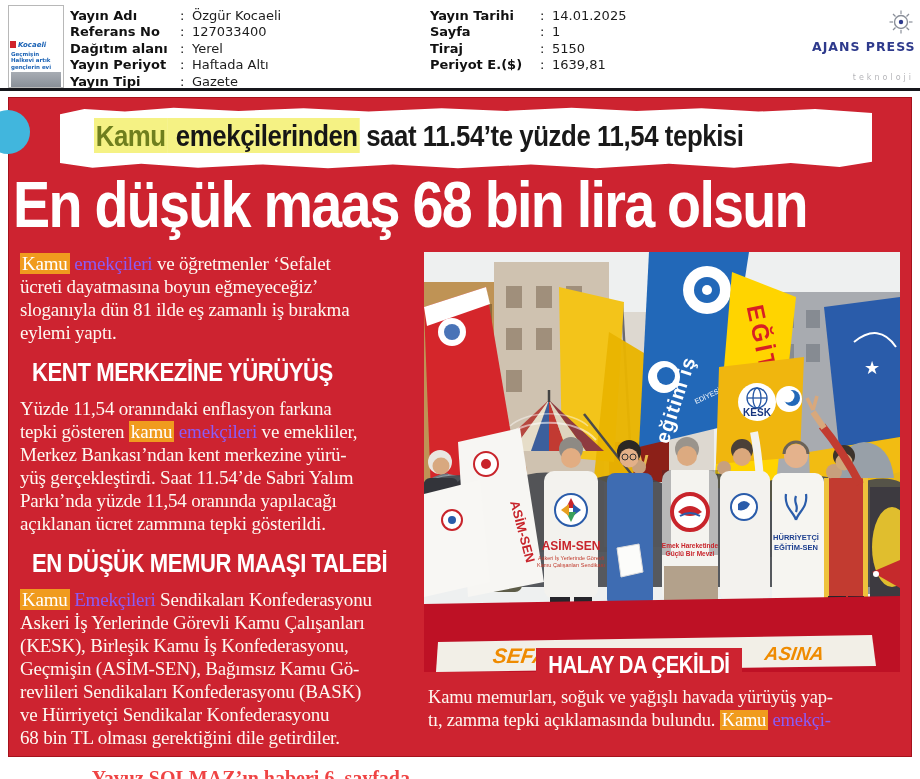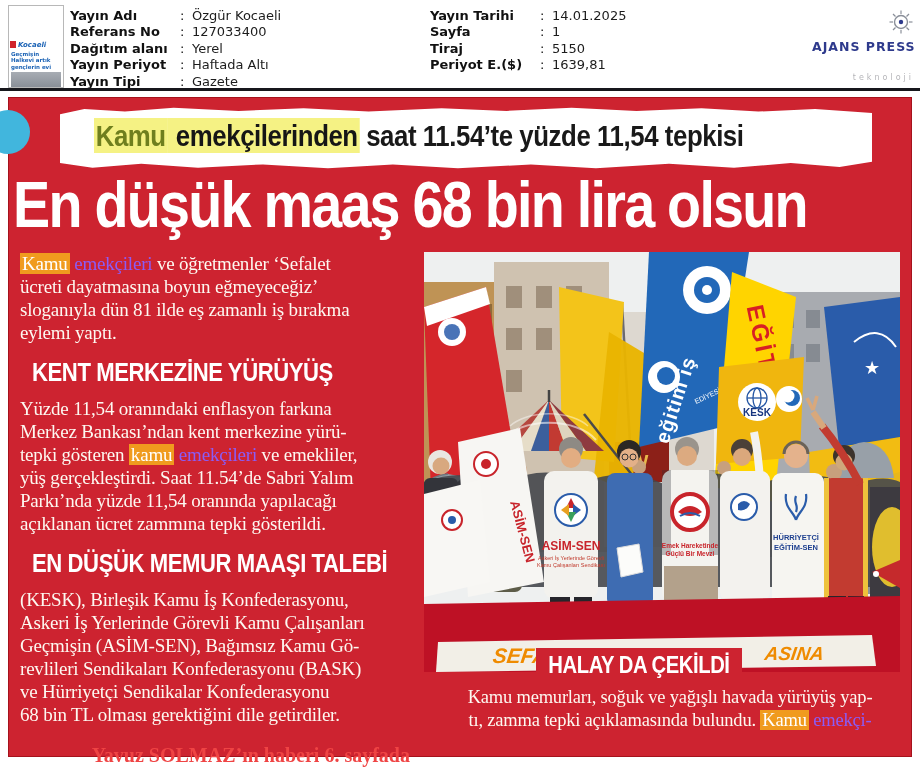--- a/index.html
+++ b/index.html
@@ -64,21 +64,21 @@
   .byline{margin-top:17px;text-align:right;padding-right:12px;
           font:700 20px "Liberation Serif",serif;color:#ef4444;}
 
   
   .photo{position:absolute;left:424px;top:252px;width:476px;height:420px;background:#eef0f0;
          overflow:hidden;z-index:1;}
   .pcapt{position:absolute;left:536px;top:648px;width:206px;height:34px;background:#cd2330;z-index:3;
          display:flex;align-items:center;justify-content:center;}
   .pcapt-in{display:inline-block;white-space:nowrap;transform:scaleX(.88);
             font:700 23px "Liberation Sans",sans-serif;letter-spacing:-.5px;color:#fff;}
-  .photocap{position:absolute;left:428px;top:687px;width:484px;z-index:2;text-align:center;}
+  .photocap{position:absolute;left:428px;top:687px;width:484px;z-index:2;}
   .cline{height:23px;line-height:23px;white-space:nowrap;
          font:400 18.5px "Liberation Serif",serif;letter-spacing:-.2px;color:#fdf8f1;}
 </style>
 </head>
 <body>
 
 <div class="page">
 
   <div class="thumb">
     <div class="thumb-mast">
@@ -175,32 +175,33 @@
           <div class="bline"><span class="hl-o">Kamu</span><span> </span><span class="hl-y">emekçileri</span><span> ve öğretmenler ‘Sefalet</span></div>
           <div class="bline"><span>ücreti dayatmasına boyun eğmeyeceğiz’</span></div>
           <div class="bline"><span>sloganıyla dün 81 ilde eş zamanlı iş bırakma</span></div>
           <div class="bline"><span>eylemi yaptı.</span></div>
         </div>
         <div class="bsub">
           <span class="bsub-in">KENT MERKEZİNE YÜRÜYÜŞ</span>
         </div>
         <div class="para">
           <div class="bline"><span>Yüzde 11,54 oranındaki enflasyon farkına</span></div>
+          <div class="bline"><span>tepki gösteren </span><span class="hl-o">kamu</span><span> </span><span class="hl-y">emekçileri</span><span> ve emekliler,</span></div>
           <div class="bline"><span>Merkez Bankası’ndan kent merkezine yürü-</span></div>
-          <div class="bline"><span>tepki gösteren </span><span class="hl-o">kamu</span><span> </span><span class="hl-y">emekçileri</span><span> ve emekliler,</span></div>
           <div class="bline"><span>yüş gerçekleştirdi. Saat 11.54’de Sabri Yalım</span></div>
           <div class="bline"><span>Parkı’nda yüzde 11,54 oranında yapılacağı</span></div>
           <div class="bline"><span>açıklanan ücret zammına tepki gösterildi.</span></div>
         </div>
         <div class="bsub">
           <span class="bsub-in">EN DÜŞÜK MEMUR MAAŞI TALEBİ</span>
         </div>
         <div class="para">
+          <div class="bline"><span class="hl-o">Kamu</span><span> </span><span class="hl-y">Emekçileri</span><span> Sendikaları Konfederasyonu</span></div>
+          <div class="bline"><span>Askeri İş Yerlerinde Görevli Kamu Çalışanları</span></div>
           <div class="bline"><span>(KESK), Birleşik Kamu İş Konfederasyonu,</span></div>
-          <div class="bline"><span>Askeri İş Yerlerinde Görevli Kamu Çalışanları</span></div>
           <div class="bline"><span>Geçmişin (ASİM-SEN), Bağımsız Kamu Gö-</span></div>
           <div class="bline"><span>revlileri Sendikaları Konfederasyonu (BASK)</span></div>
           <div class="bline"><span>ve Hürriyetçi Sendikalar Konfederasyonu</span></div>
           <div class="bline"><span>68 bin TL olması gerektiğini dile getirdiler.</span></div>
         </div>
       </div>
     <div class="byline">Yavuz SOLMAZ’ın haberi 6. sayfada</div>
   </div>
 
   <div class="photo">

